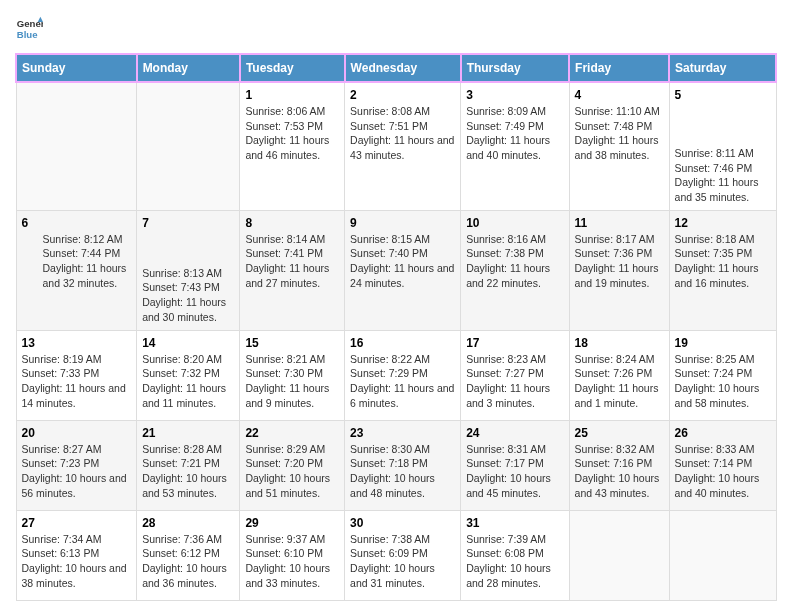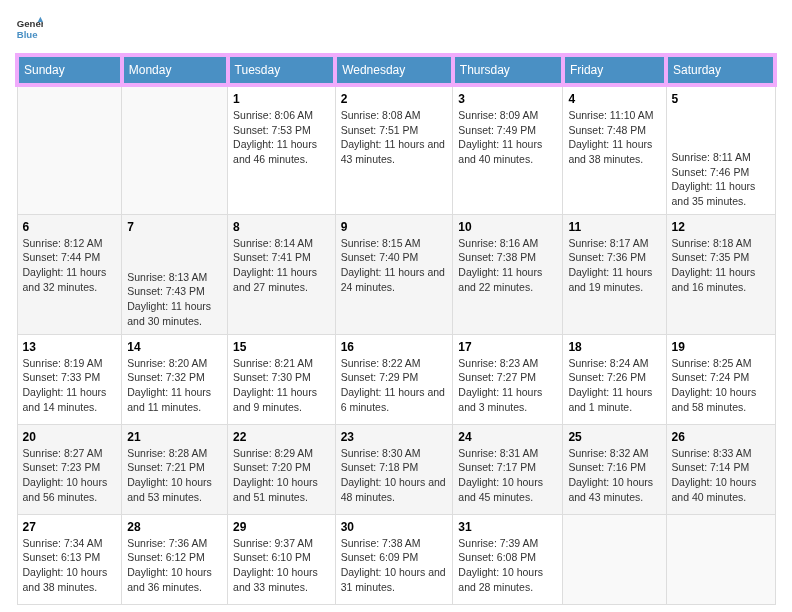--- a/index.html
+++ b/index.html
@@ -42,23 +42,23 @@
       border-collapse: collapse;
       font-size: 11px;
     }
     thead tr {
       background: #4a90c4;
       color: #fff;
     }
     thead th {
       padding: 6px 5px;
       text-align: left;
-      font-weight: normal;
+      font-weight: bold;
       font-size: 12px;
-      border: 4px solid #f0abfc;
+      border: 2px solid #f0abfc;
     }
     tbody tr {
       background: #fff;
     }
     tbody tr.alt {
       background: #f5f5f5;
     }
     tbody td {
       padding: 5px 5px;
       vertical-align: top;
@@ -137,21 +137,21 @@
         <td>
           <span class="day-num">5</span>
           <div class="day-info" style="white-space: pre-line; margin-top: 44px;">Sunrise: 8:11 AM
 Sunset: 7:46 PM
 Daylight: 11 hours and 35 minutes.</div>
         </td>
       </tr>
       <tr class="alt">
         <td>
           <span class="day-num">6</span>
-          <div class="day-info" style="white-space: pre-line;">Sunrise: 8:12 AM
+          <div class="day-info" style="white-space: pre-line; margin-left: 21px;">Sunrise: 8:12 AM
 Sunset: 7:44 PM
 Daylight: 11 hours and 32 minutes.</div>
         </td>
         <td>
           <span class="day-num">7</span>
           <div class="day-info" style="white-space: pre-line; margin-top: 36px;">Sunrise: 8:13 AM
 Sunset: 7:43 PM
 Daylight: 11 hours and 30 minutes.</div>
         </td>
         <td>

